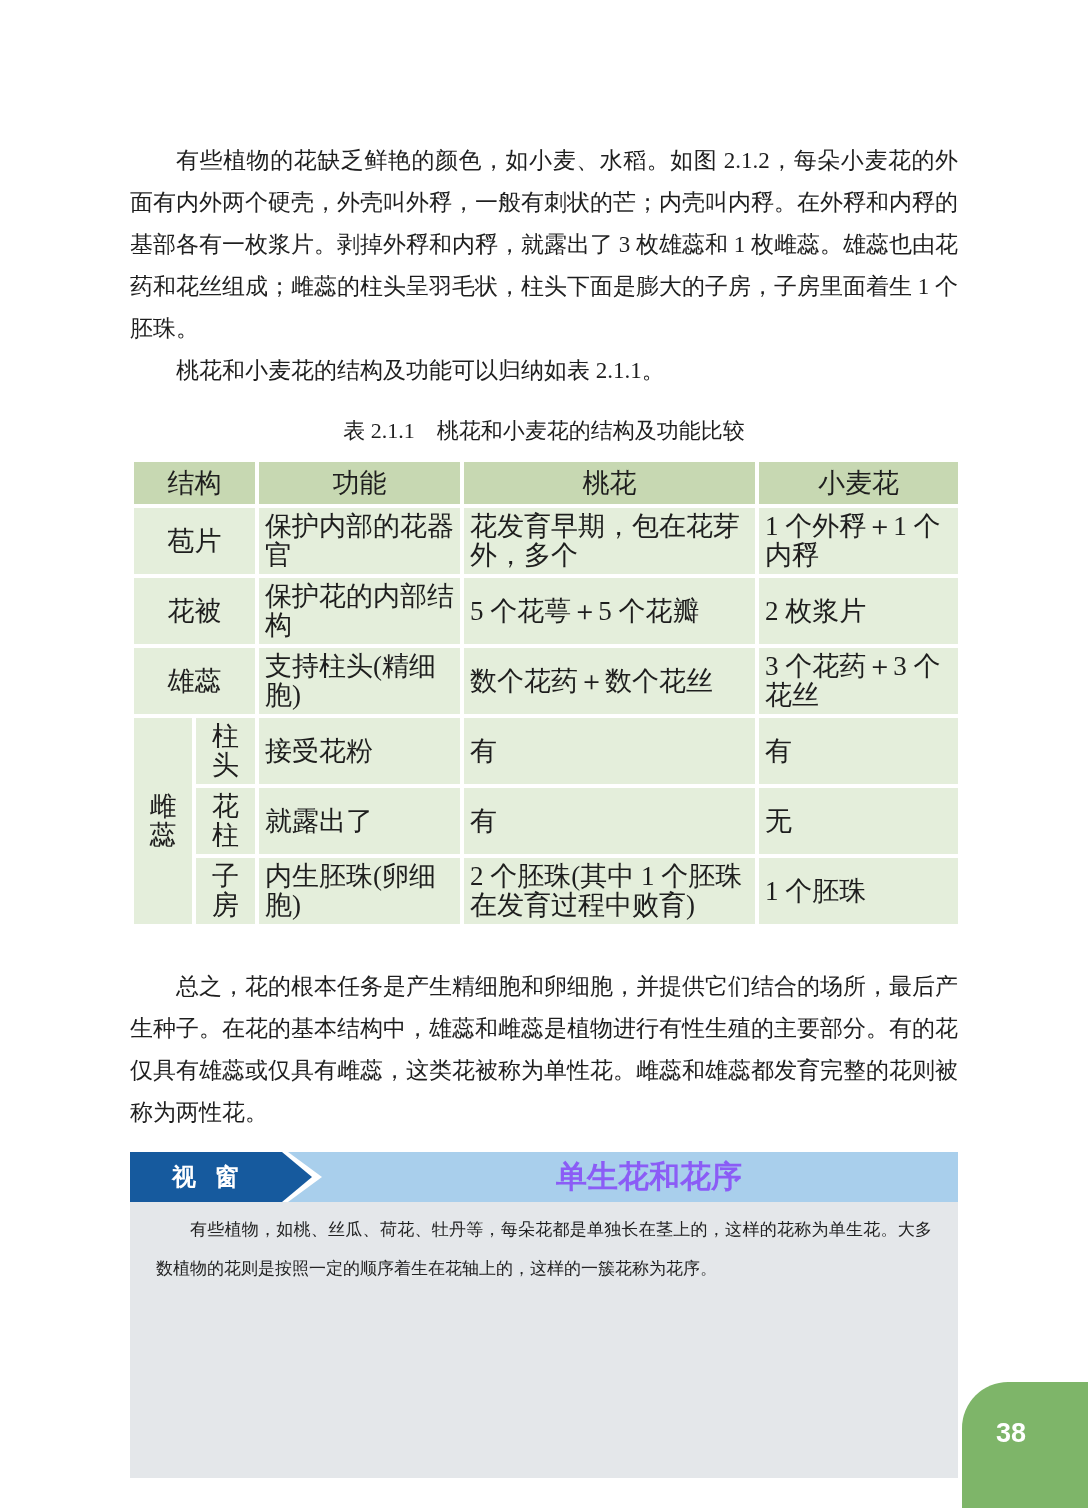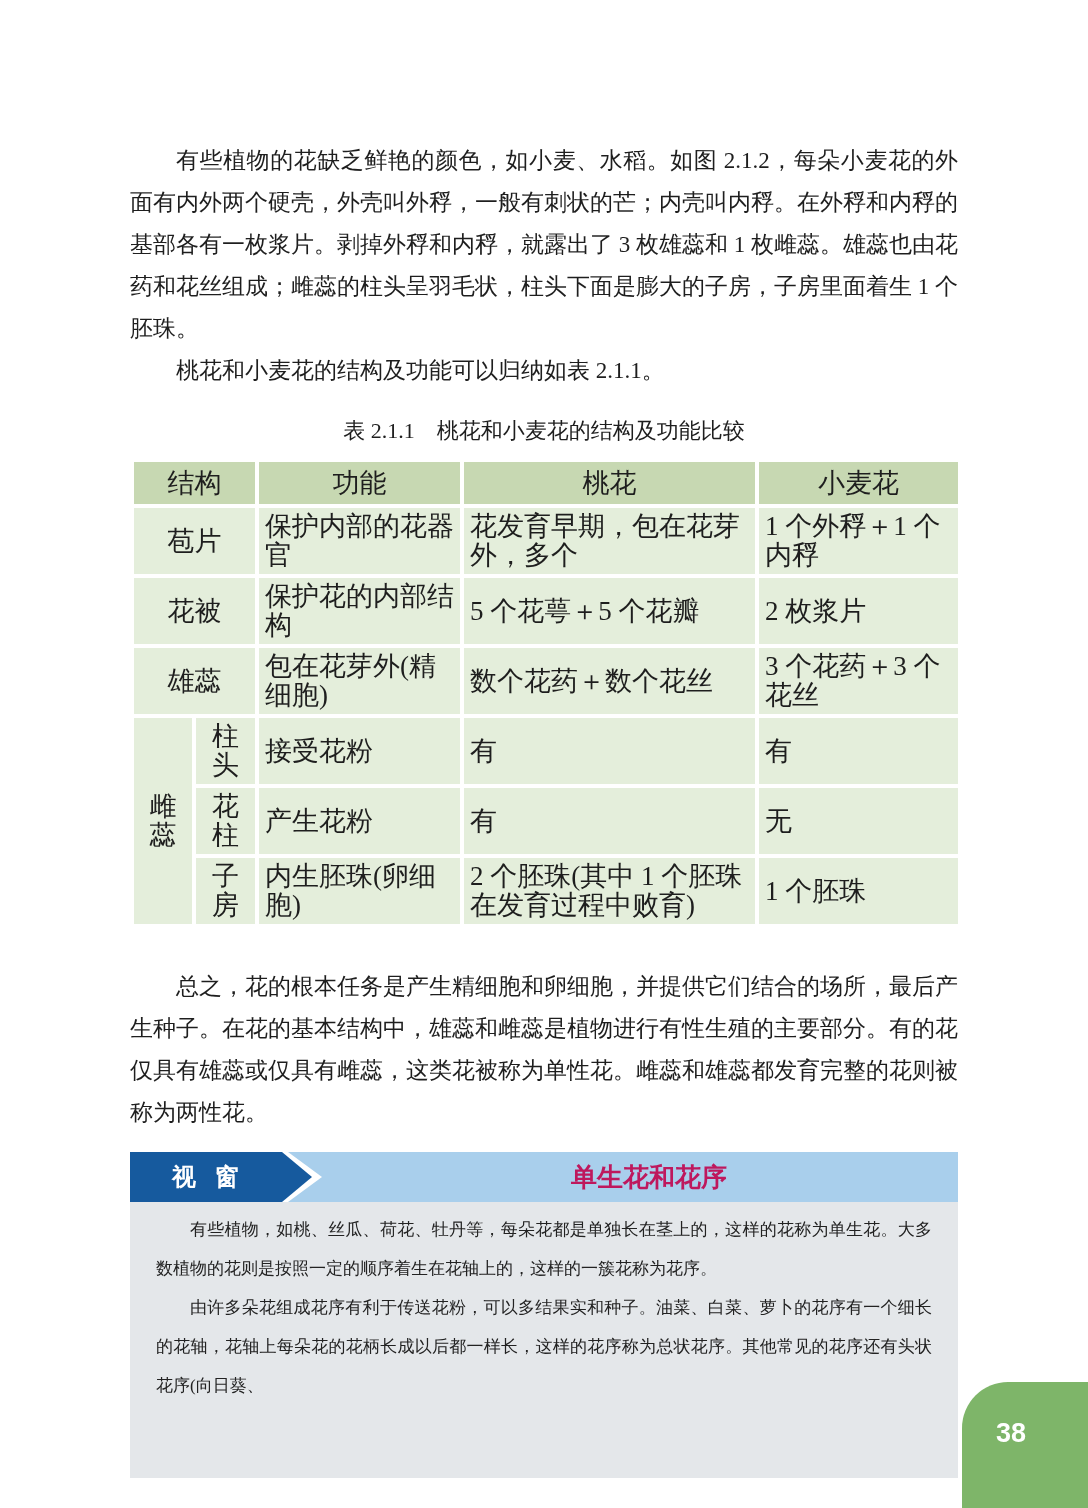--- a/index.html
+++ b/index.html
@@ -106,22 +106,22 @@
     letter-spacing: 6px;
   }
   .window-banner .title {
     position: absolute;
     left: 210px; right: 0; top: 0;
     height: 50px;
     line-height: 50px;
     text-align: center;
     font-family: "Liberation Sans", "DejaVu Sans", sans-serif;
     font-weight: bold;
-    font-size: 26px;
-    color: #be185d;
+    font-size: 31px;
+    color: #8b5cf6;
   }
   .window-box {
     margin-top: 3px;
     height: 290px;
     background: #e4e7ea;
     box-sizing: border-box;
     padding: 22px 26px 0 26px;
   }
   .window-box p {
     margin: 0;
@@ -188,34 +188,34 @@
           <td class="c-left">1 个外稃＋1 个内稃</td>
         </tr>
         <tr class="h-r2">
           <td colspan="2" class="c-center">花被</td>
           <td class="c-left">保护花的内部结构</td>
           <td class="c-left">5 个花萼＋5 个花瓣</td>
           <td class="c-left">2 枚浆片</td>
         </tr>
         <tr class="h-r3">
           <td colspan="2" class="c-center">雄蕊</td>
-          <td class="c-left">包在花芽外(精细胞)</td>
+          <td class="c-left">支持柱头(精细胞)</td>
           <td class="c-left">数个花药＋数个花丝</td>
           <td class="c-left">3 个花药＋3 个花丝</td>
         </tr>
         <tr class="h-p1">
           <td rowspan="3" class="c-center">雌蕊</td>
           <td class="c-center">柱头</td>
           <td class="c-left">接受花粉</td>
           <td class="c-left">有</td>
           <td class="c-left">有</td>
         </tr>
         <tr class="h-p2">
           <td class="c-center">花柱</td>
-          <td class="c-left">产生花粉</td>
+          <td class="c-left">就露出了</td>
           <td class="c-left">有</td>
           <td class="c-left">无</td>
         </tr>
         <tr class="h-p3">
           <td class="c-center">子房</td>
           <td class="c-left">内生胚珠(卵细胞)</td>
           <td class="c-left">2 个胚珠(其中 1 个胚珠在发育过程中败育)</td>
           <td class="c-left">1 个胚珠</td>
         </tr>
       </tbody>
@@ -225,21 +225,20 @@
 
     <div class="window-banner">
       <div class="band"></div>
       <div class="badge-outline"></div>
       <div class="badge"><span>视 窗</span></div>
       <div class="title">单生花和花序</div>
     </div>
 
     <div class="window-box">
       <p>有些植物，如桃、丝瓜、荷花、牡丹等，每朵花都是单独长在茎上的，这样的花称为单生花。大多数植物的花则是按照一定的顺序着生在花轴上的，这样的一簇花称为花序。</p>
-      <p>由许多朵花组成花序有利于传送花粉，可以多结果实和种子。油菜、白菜、萝卜的花序有一个细长的花轴，花轴上每朵花的花柄长成以后都一样长，这样的花序称为总状花序。其他常见的花序还有头状花序(向日葵、</p>
     </div>
 
   </div>
 
   <div class="page-number-badge">
     <span class="num">38</span>
   </div>
 
 </div>
 

